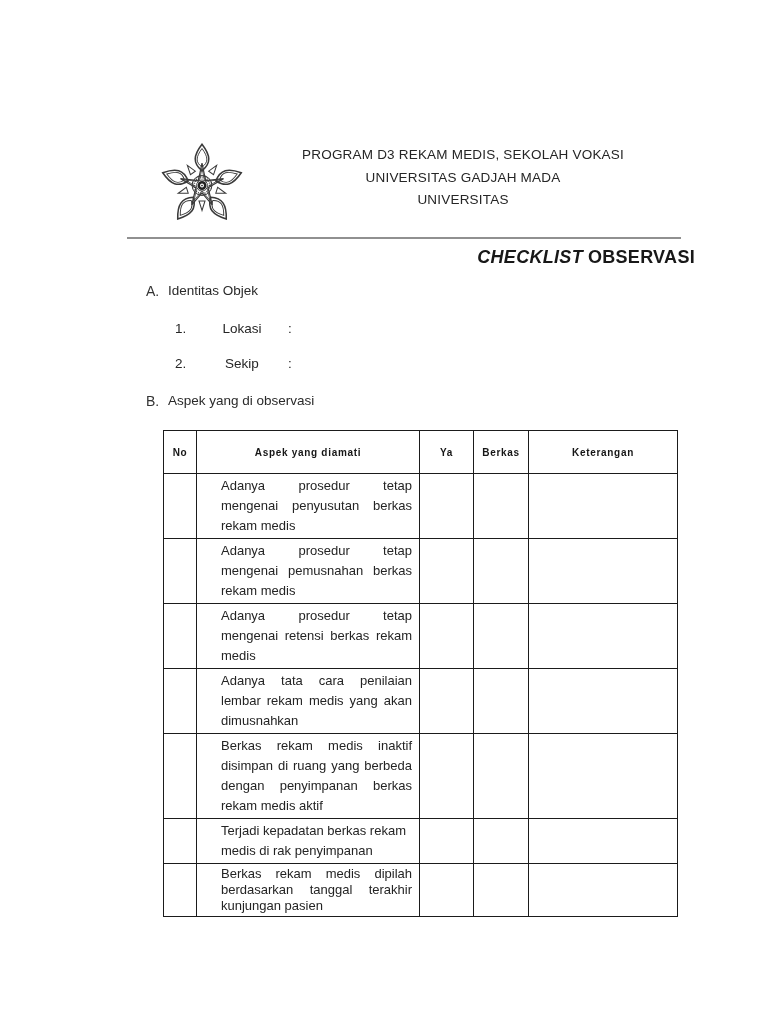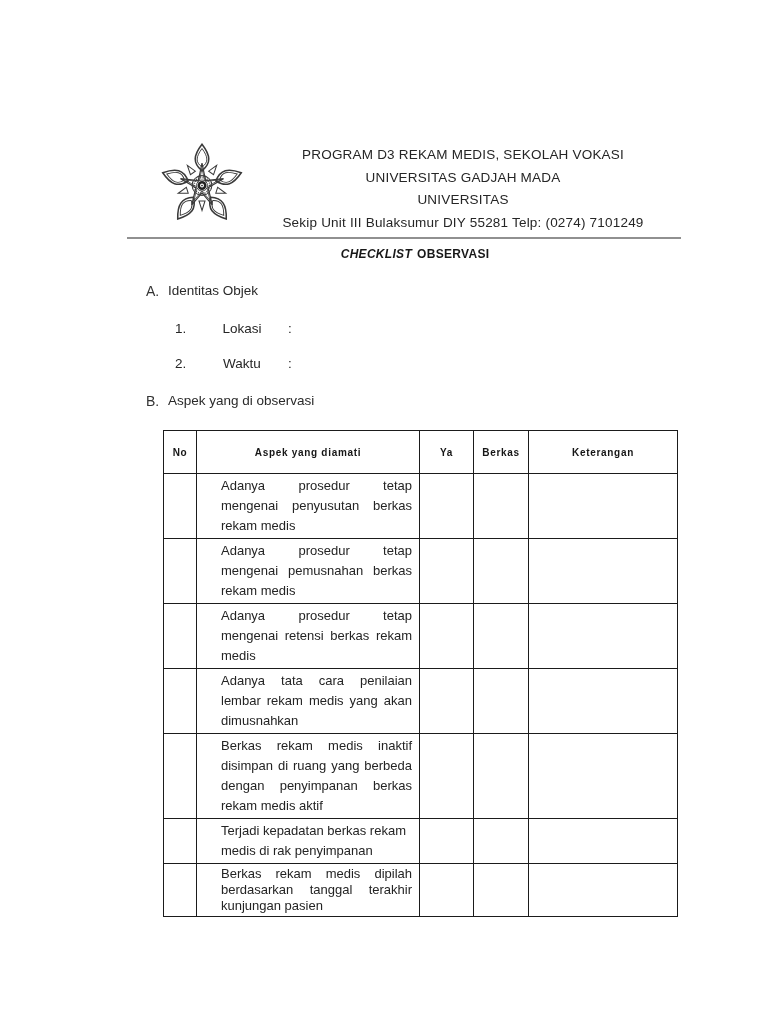--- a/index.html
+++ b/index.html
@@ -12,21 +12,21 @@
 
   
   .letterhead { position:absolute; top:142px; left:128px; width:553px; display:flex; }
   .logo-box { flex:none; width:86px; height:87px; margin-left:31px; }
   .logo-box svg { width:100%; height:100%; }
   .letterhead-text { flex:1; text-align:center; font-size:13.5px; line-height:22.6px; padding-top:2px; letter-spacing:0.2px; color:#262626; }
 
   .divider { position:absolute; top:237px; left:127px; width:554px; height:2px; background:#909090; }
 
   
-  .doc-title { position:absolute; top:247px; left:135px; width:560px; text-align:center; font-size:12px; font-weight:bold; color:#181818; letter-spacing:0.3px; }
+  .doc-title { position:absolute; top:247px; left:135px; width:560px; text-align:right; font-size:18px; font-weight:bold; color:#181818; letter-spacing:0.3px; }
   .doc-title .it { font-style:italic; margin-right:5px; }
 
   
   .section-heading { position:absolute; left:146px; font-size:13.5px; color:#2a2a2a; display:flex; }
   .section-heading .sec-label { width:22px; font-size:14px; color:#333; }
   .section-a { top:283px; }
   .section-b { top:393px; }
 
   .ident-item { position:absolute; left:175px; font-size:13.5px; display:flex; color:#262626; }
   .ident-item .num { width:21px; }
@@ -92,21 +92,20 @@
         <circle cx="50" cy="50" r="6.4" fill="#ffffff" stroke="#333" stroke-width="1"></circle>
         <circle cx="50" cy="50" r="5.2" fill="#222222"></circle>
         <circle cx="50" cy="50" r="2.3" fill="#ffffff"></circle>
         <circle cx="50" cy="50" r="1" fill="#222222"></circle>
       </svg>
     </div>
     <div class="letterhead-text">
       <div>PROGRAM D3 REKAM MEDIS, SEKOLAH VOKASI</div>
       <div>UNIVERSITAS GADJAH MADA</div>
       <div>UNIVERSITAS</div>
-      <div>Sekip Unit III Bulaksumur DIY 55281 Telp: (0274) 7101249</div>
     </div>
   </div>
 
   <div class="divider"></div>
 
   <div class="doc-title">
     <span class="it">CHECKLIST</span><span>OBSERVASI</span>
   </div>
 
   <div class="section-heading section-a">
@@ -116,21 +115,21 @@
 
   <div class="ident-item ident-item-1">
     <span class="num">1.</span>
     <span class="lbl">Lokasi</span>
     <span class="sep">:</span>
     <span></span>
   </div>
 
   <div class="ident-item ident-item-2">
     <span class="num">2.</span>
-    <span class="lbl">Waktu</span>
+    <span class="lbl">Sekip</span>
     <span class="sep">:</span>
     <span></span>
   </div>
 
   <div class="section-heading section-b">
     <span class="sec-label">B.</span>
     <span>Aspek yang di observasi</span>
   </div>
 
   <table class="obs-table">

